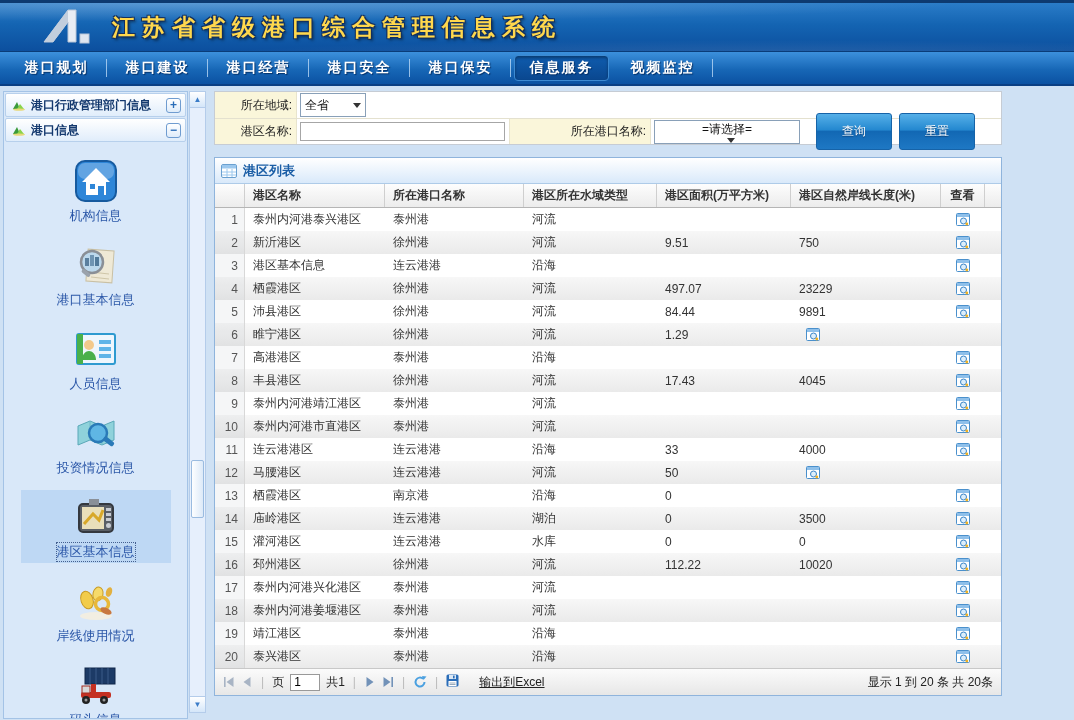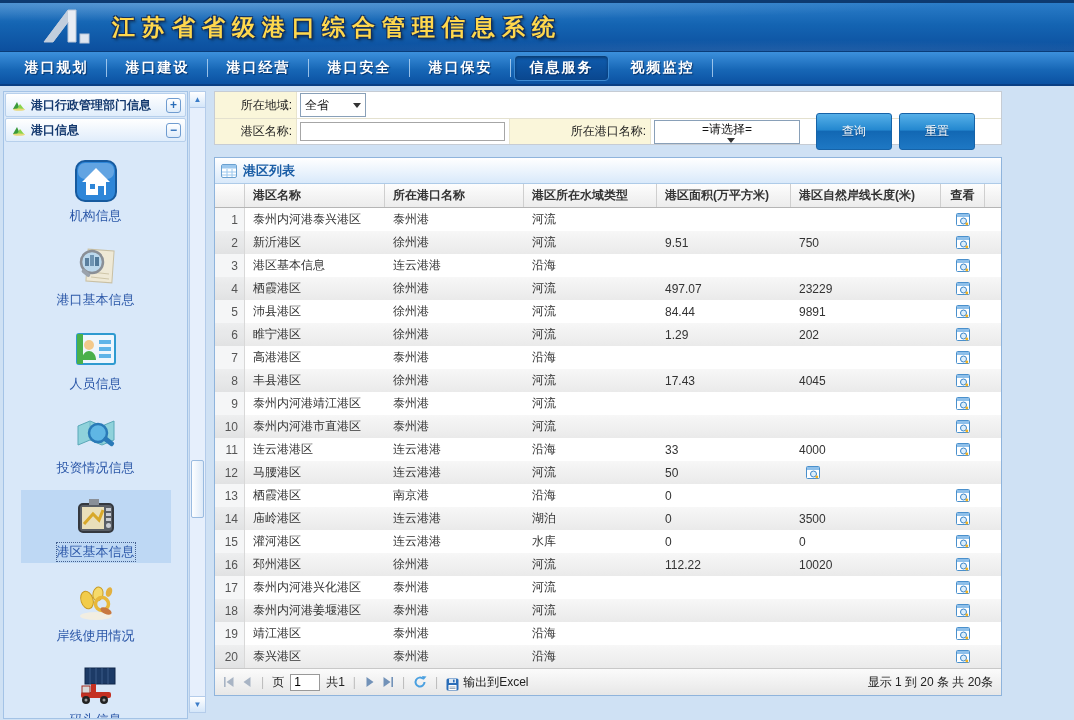--- a/index.html
+++ b/index.html
@@ -119,21 +119,21 @@
     border-right:1px solid #d8d8d8; }
   .view-ico { width:15px; height:14px; display:block; cursor:pointer; }
 
   .pager { height:27px; display:flex; align-items:center; gap:6px; padding:0 8px;
     color:#222; border-top:1px solid #c8c8c8;
     background:linear-gradient(180deg,#fbfbfb,#e7e7e7); }
   .pg-ico { width:12px; height:12px; display:block; cursor:pointer; }
   .pg-sep { color:#bbb; margin:0 2px; }
   .pg-input { width:30px; height:17px; border:1px solid #999; padding:0 3px;
     font-size:12px; font-family:inherit; }
-  .excel-wrap { display:flex; align-items:flex-end; gap:4px; cursor:pointer; }
+  .excel-wrap { display:flex; align-items:flex-start; gap:20px; cursor:pointer;text-decoration:underline; }
   .pager-right { margin-left:auto; color:#222; }
 </style>
 </head>
 <body>
 
 <div class="header">
   <span class="logo">
     <svg viewBox="0 0 58 38">
       <polygon points="2,34 26,2 34,2 34,34 26,34 26,14 11,34" fill="#e8edf4" stroke="#b9c6d8" stroke-width="1"></polygon>
       <polygon points="2,34 26,2 26,14 11,34" fill="#c2cedd"></polygon>
@@ -455,21 +455,20 @@
       </span>
     </div>
     <div class="cell col-spare"></div>
   </div>
           <div class="grid-row even">
     <div class="cell col-no">6</div>
     <div class="cell col-name">睢宁港区</div>
     <div class="cell col-port">徐州港</div>
     <div class="cell col-water">河流</div>
     <div class="cell col-area">1.29</div>
-    <div class="cell col-shore">202</div>
     <div class="cell col-view">
       <span class="view-ico">
         <svg viewBox="0 0 15 14">
                   <rect x="0.5" y="0.5" width="13" height="12" rx="1" fill="#fff" stroke="#4a90cc"></rect>
                   <rect x="1" y="1" width="12" height="3" fill="#8fc0ea"></rect>
                   <circle cx="7.5" cy="8" r="3" fill="#dceefb" stroke="#3a85c8"></circle>
                   <circle cx="10.8" cy="11" r="1.4" fill="#f0b020"></circle>
                 </svg>
       </span>
     </div>

